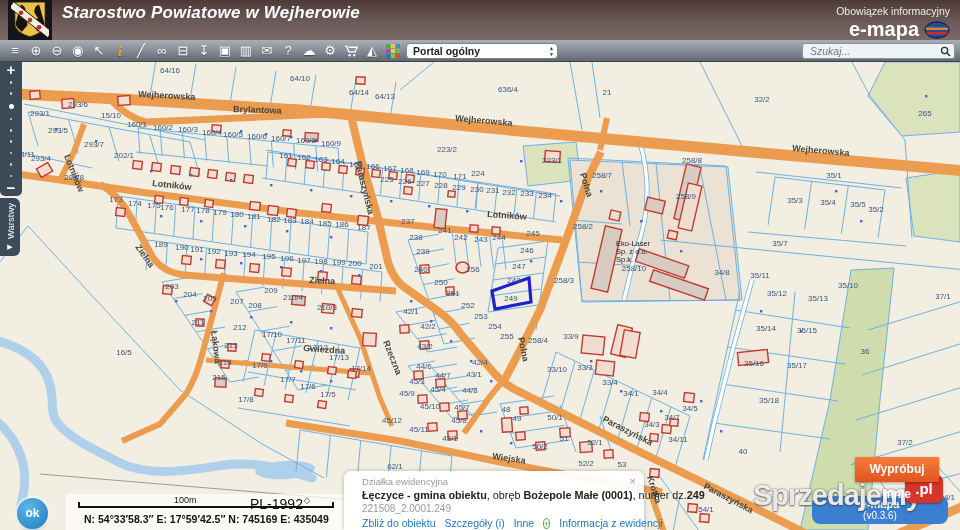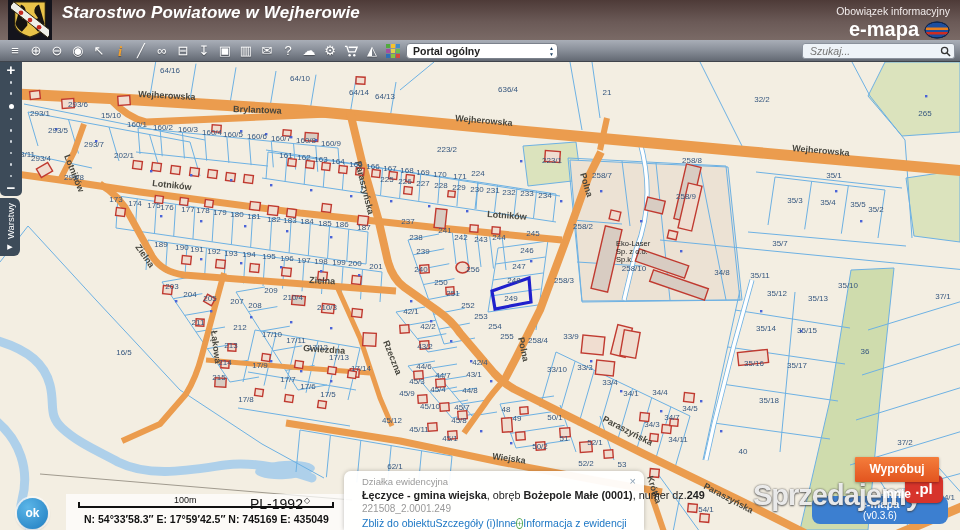--- a/index.html
+++ b/index.html
@@ -66,21 +66,21 @@
   .coords{position:absolute;left:18px;top:19px;font-size:10.5px;font-weight:bold;white-space:nowrap;}
   
   .info-panel{position:absolute;left:344px;top:471px;width:300px;height:59px;
           background:rgba(255,255,255,.95);border-radius:7px 7px 0 0;z-index:5;
           padding:5px 18px;box-shadow:0 0 4px rgba(0,0,0,.25);}
   .ip-title{font-size:9.5px;color:#9a9a9a;}
   .ip-close{position:absolute;right:8px;top:4px;color:#8ca0b4;font-size:11px;cursor:pointer;}
   .ip-main{font-size:10.8px;color:#222;margin-top:2px;white-space:nowrap;}
   .ip-main b{font-weight:bold;}
   .ip-id{font-size:10px;color:#999;margin-top:2px;}
-  .ip-links{font-size:10.5px;color:#1d77c4;margin-top:3px;display:flex;align-items:center;white-space:nowrap;}
+  .ip-links{font-size:10.5px;color:#1d77c4;margin-top:3px;display:flex;align-items:center;gap:9px;white-space:nowrap;}
   .ip-links span{cursor:pointer;}
   .ip-plus{width:11px;height:11px;border:1px solid #57a857;border-radius:50%;color:#57a857;
            font-size:9px;line-height:10px;text-align:center;cursor:pointer;}
   
   .try-me{position:absolute;left:855px;top:457px;width:84px;height:25px;border-radius:1px;
           background:linear-gradient(180deg,#f47d3b,#e2541f);color:#fff;font-size:12px;font-weight:bold;
           text-align:center;line-height:25px;z-index:9;box-shadow:0 1px 3px rgba(0,0,0,.35);cursor:pointer;}
   .ver-badge{position:absolute;left:812px;top:496px;width:136px;height:28px;border-radius:8px;
           background:#3c7fd0;color:#fff;z-index:6;text-align:center;font-size:10px;padding-top:2px;}
   .ver-badge .vb1{font-size:11px;font-weight:bold;}
@@ -822,21 +822,21 @@
     <div class="scale-100m">100m</div>
     <div class="scale-crs">PL-1992</div>
     <div class="scale-caret">◇</div>
     <div class="coords">N: 54°33′58.3″  E: 17°59′42.5″   N: 745169    E: 435049</div>
   </div>
 
   <div class="info-panel">
     <div class="ip-title">Działka ewidencyjna</div>
     <div class="ip-close">×</div>
     <div class="ip-main">
-      <b>Łęczyce - gmina wiejska</b><span>, obręb </span><b>Bożepole Małe (0001)</b><span>, numer dz.</span><b>249</b>
+      <b>Łęczyce - gmina obiektu</b><span>, obręb </span><b>Bożepole Małe (0001)</b><span>, numer dz.</span><b>249</b>
     </div>
     <div class="ip-id">221508_2.0001.249</div>
     <div class="ip-links">
       <span>Zbliż do obiektu</span>
       <span>Szczegóły (i)</span>
       <span>Inne</span>
       <span class="ip-plus">+</span>
       <span>Informacja z ewidencji</span>
     </div>
   </div>

